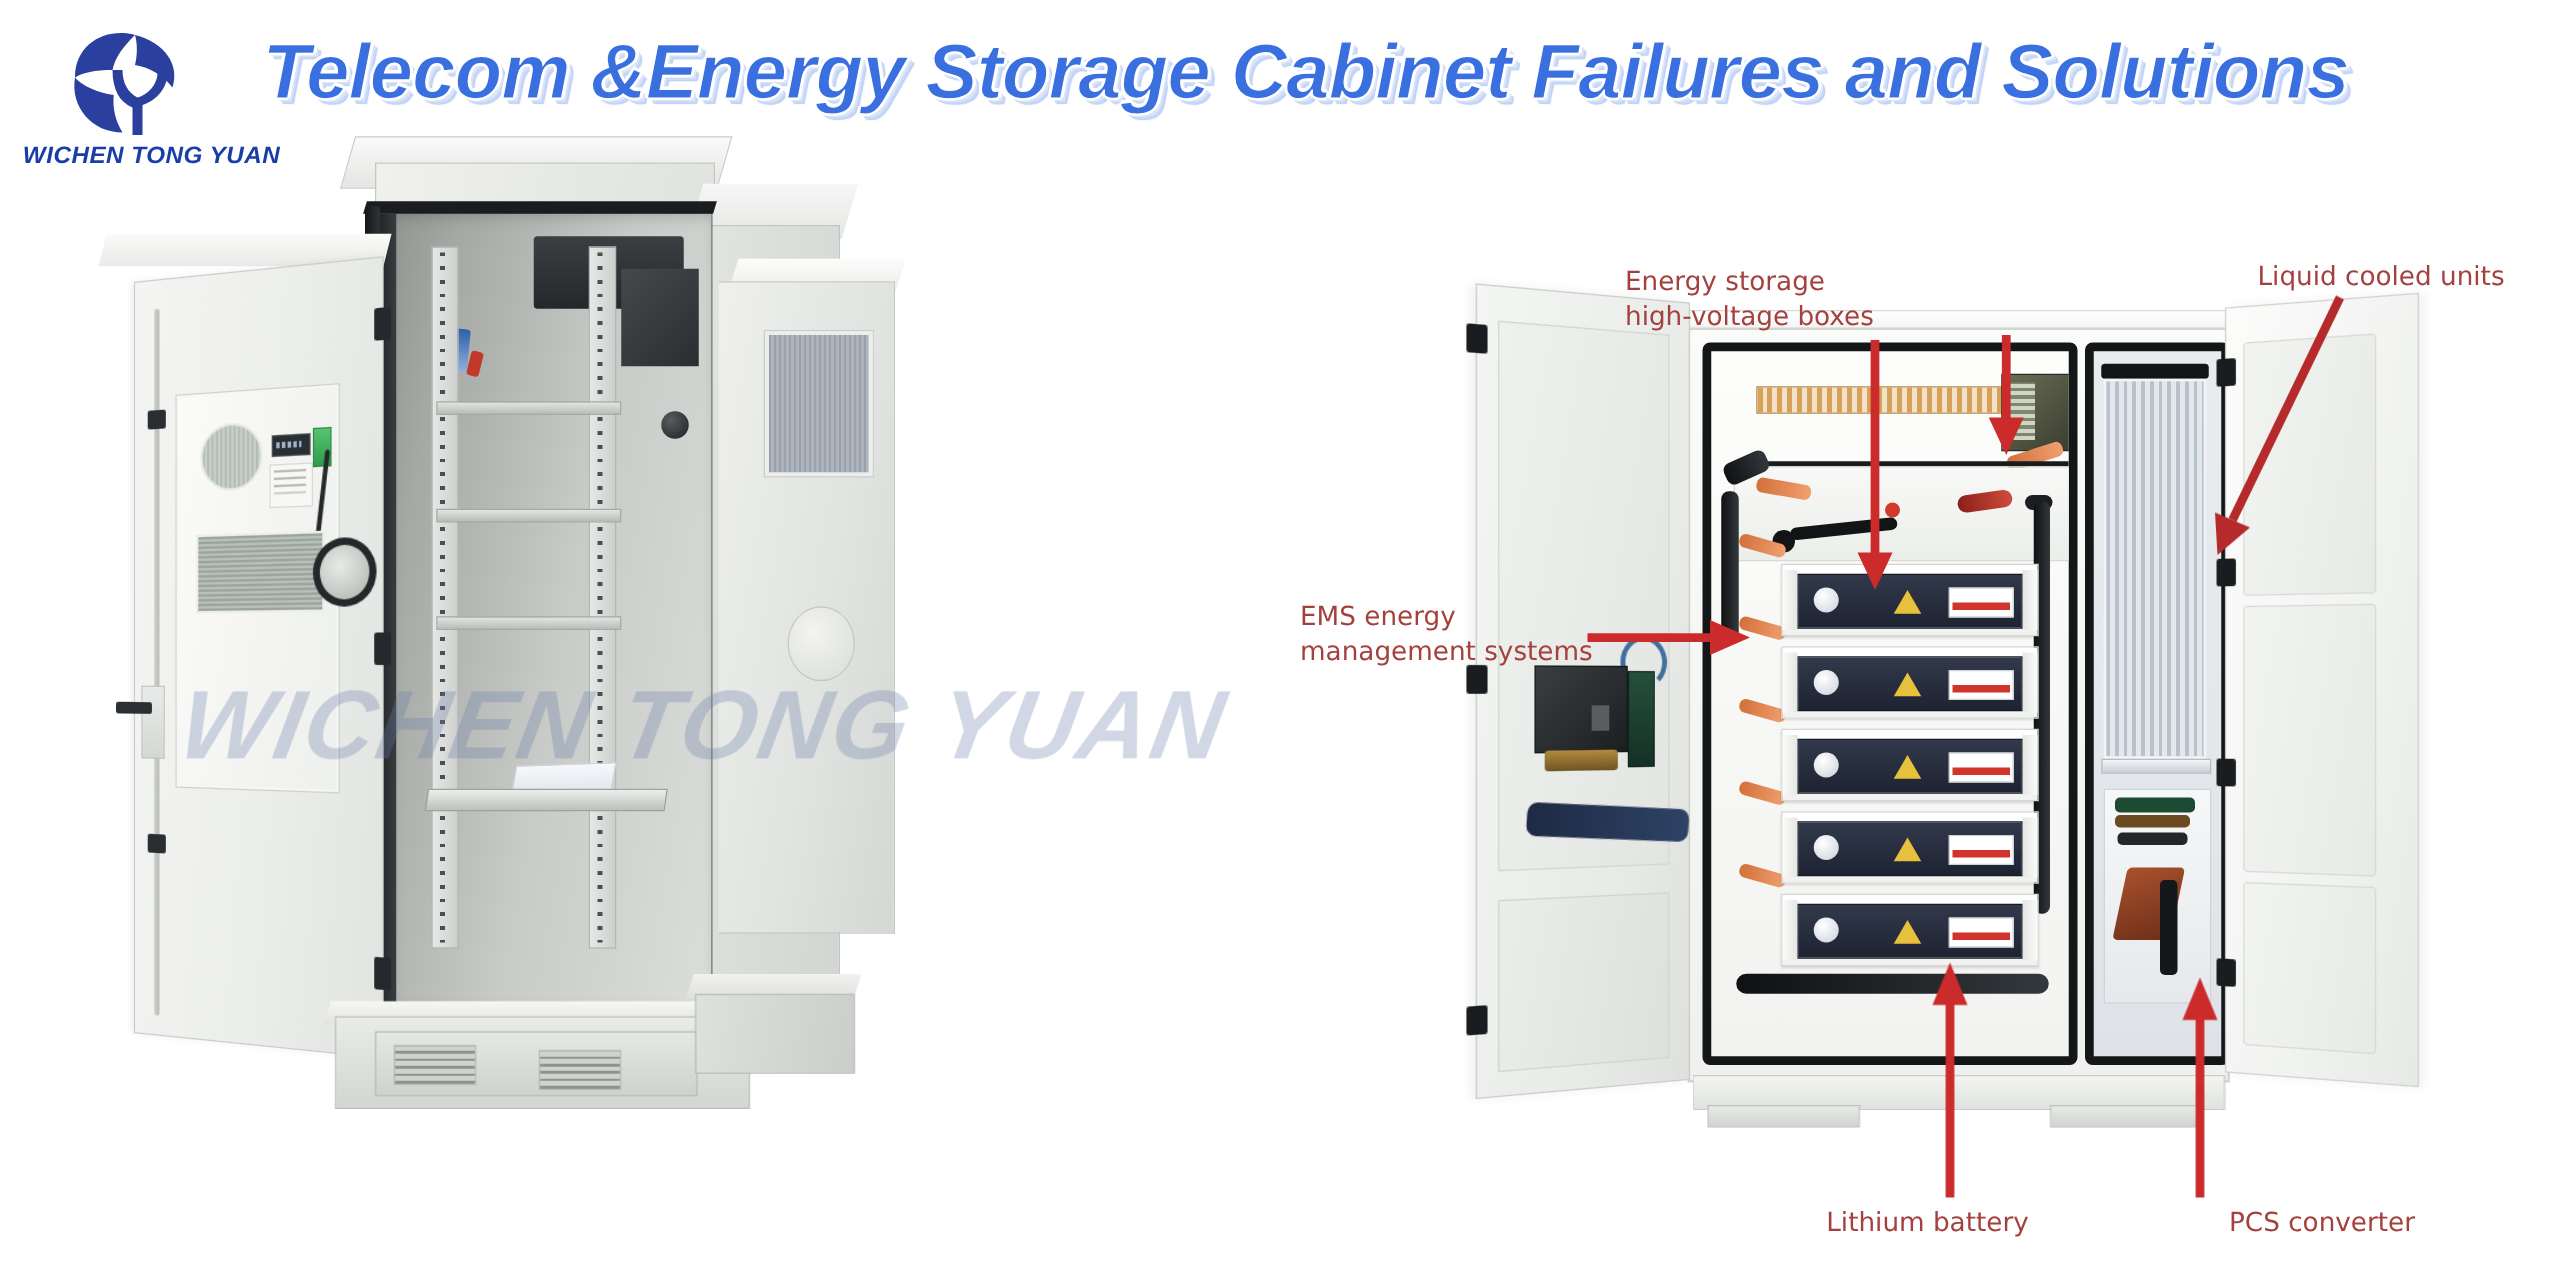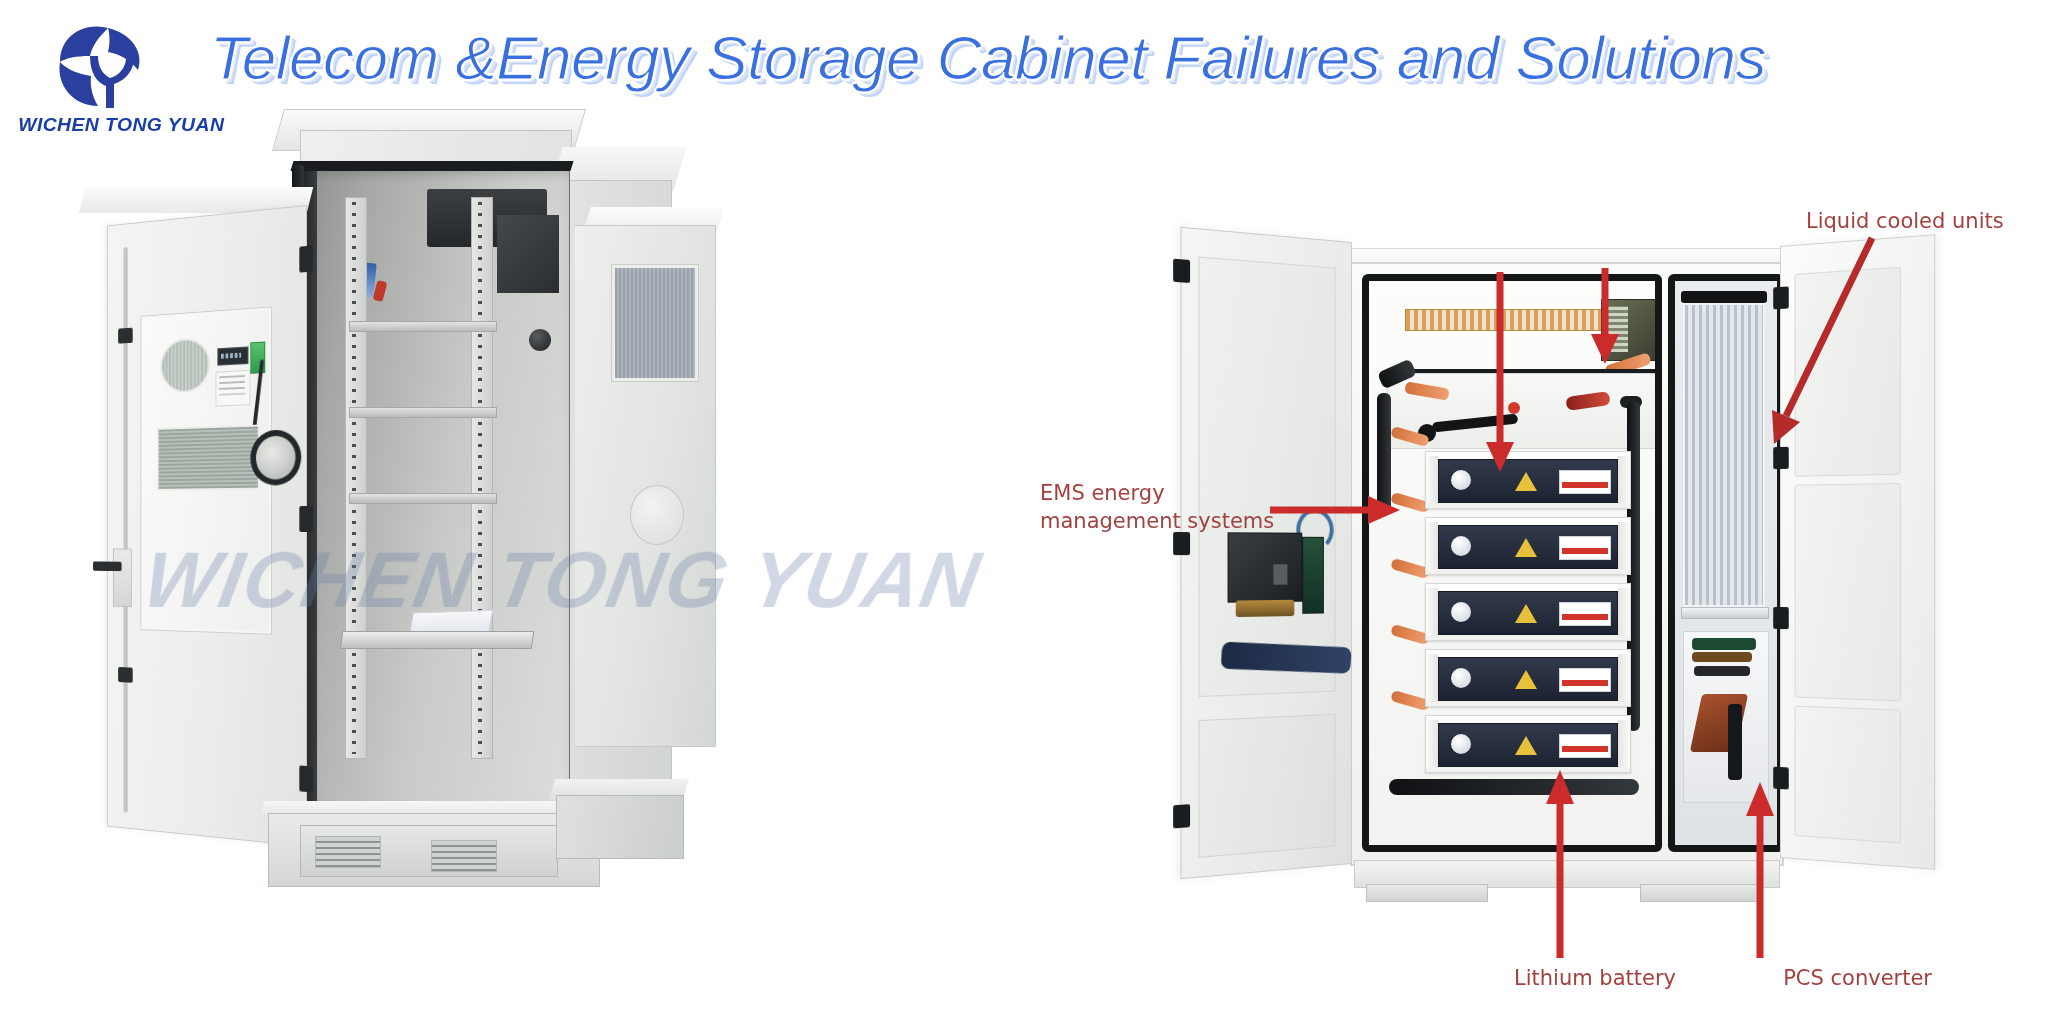--- a/index.html
+++ b/index.html
@@ -18,21 +18,21 @@
     position:absolute;left:2px;top:98px;width:178px;
     font-size:19px;font-weight:bold;font-style:italic;letter-spacing:.4px;
     color:#1a3ea8;white-space:nowrap;
     font-family:"Liberation Sans","DejaVu Sans",sans-serif;
     transform:scaleX(1.02);
   }
 
   
   .title{
     position:absolute;left:210px;top:22px;width:1830px;
-    font-size:62px;font-weight:normal;font-style:italic;
+    font-size:62px;font-weight:bold;font-style:italic;
     letter-spacing:-0.5px;
     color:#3a6fe0;
     white-space:nowrap;
     font-family:"Liberation Sans","DejaVu Sans",sans-serif;
     text-shadow:
       2px 0 0 #ffffff, -2px 0 0 #ffffff, 0 2px 0 #ffffff, 0 -2px 0 #ffffff,
       3px 3px 0 #dbe6fb, 4px 4px 0 #c9d9f8, 5px 5px 1px #b9ccf4;
     -webkit-text-stroke:1px #ffffff;
   }
 
@@ -600,20 +600,22 @@
       <div class="rcHinge" style="left:-8px;top:360px"></div>
       <div class="rcHinge" style="left:-8px;top:520px"></div>
     </div>
 
     <div class="rcBase"></div>
     <div class="rcFoot" style="left:186px"></div>
     <div class="rcFoot" style="left:460px"></div>
 
   </div>
 
+  <div class="anno" style="left:1300px;top:212px;width:240px;">Energy storage
+high-voltage boxes</div>
   <div class="arrow" style="left:1482px;top:272px;">
     <svg width="36" height="200" viewBox="0 0 36 200">
       <line x1="18" y1="0" x2="18" y2="178" stroke="#cc2b2b" stroke-width="7"></line>
       <polygon points="18,200 4,170 32,170" fill="#cc2b2b"></polygon>
     </svg>
   </div>
 
   <div class="arrow" style="left:1587px;top:268px;">
     <svg width="36" height="96" viewBox="0 0 36 96">
       <line x1="18" y1="0" x2="18" y2="74" stroke="#cc2b2b" stroke-width="7"></line>
@@ -631,21 +633,21 @@
 
   <div class="anno" style="left:1040px;top:480px;width:260px;">EMS energy
 management systems</div>
   <div class="arrow" style="left:1270px;top:492px;">
     <svg width="130" height="36" viewBox="0 0 130 36">
       <line x1="0" y1="18" x2="104" y2="18" stroke="#cc2b2b" stroke-width="7"></line>
       <polygon points="130,18 98,4 98,32" fill="#cc2b2b"></polygon>
     </svg>
   </div>
 
-  <div class="anno" style="left:1514px;top:965px;width:220px;">Lithium battery</div>
+  <div class="anno" style="left:1461px;top:965px;width:220px;">Lithium battery</div>
   <div class="arrow" style="left:1542px;top:770px;">
     <svg width="36" height="188" viewBox="0 0 36 188">
       <line x1="18" y1="188" x2="18" y2="30" stroke="#cc2b2b" stroke-width="7"></line>
       <polygon points="18,0 4,34 32,34" fill="#cc2b2b"></polygon>
     </svg>
   </div>
 
   <div class="anno" style="left:1712px;top:965px;width:220px;text-align:right;">PCS converter</div>
   <div class="arrow" style="left:1742px;top:782px;">
     <svg width="36" height="176" viewBox="0 0 36 176">

